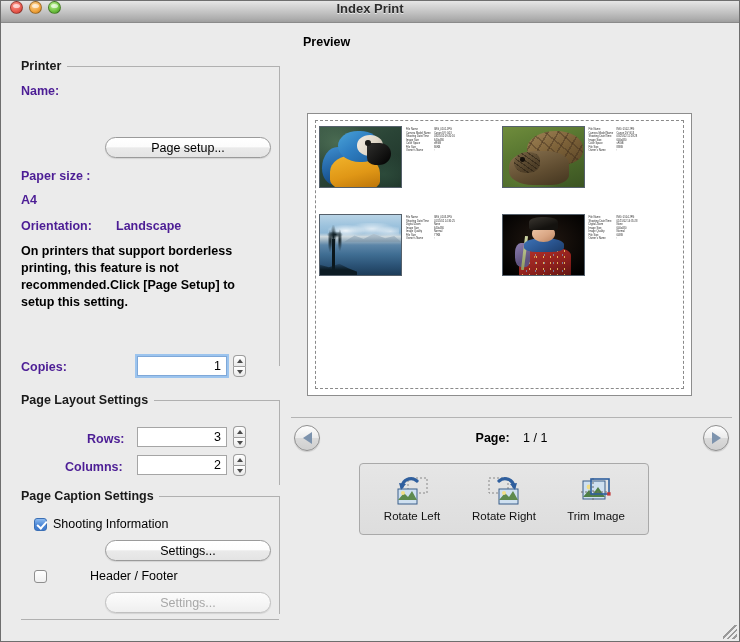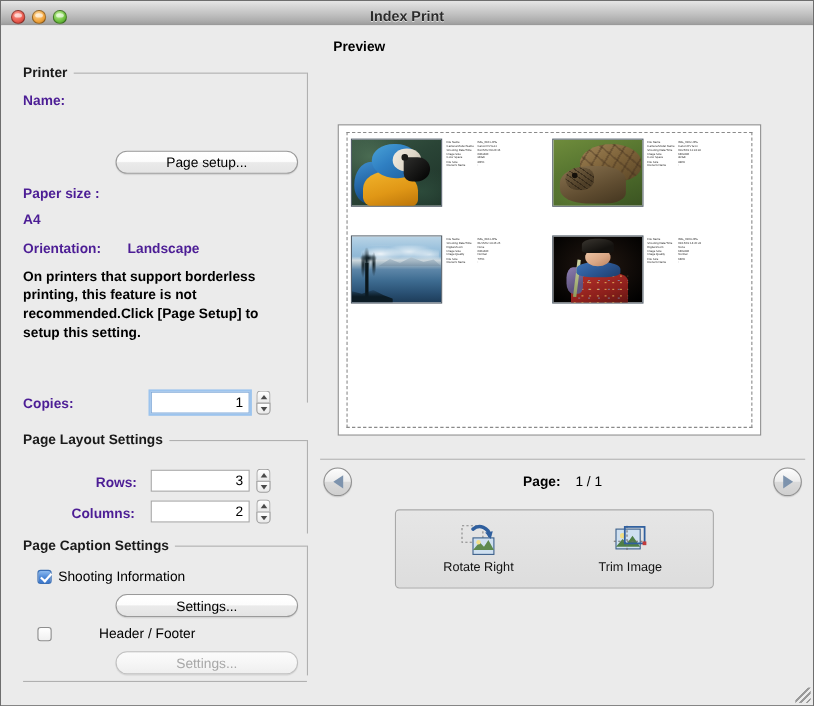--- a/index.html
+++ b/index.html
@@ -32,21 +32,21 @@
 
   
   .titlebar {
     position: relative;
     height: 21px;
     flex: 0 0 21px;
     background: linear-gradient(to bottom,
       #e6e6e6 0%, #d8d8d8 20%, #c2c2c2 55%, #adadad 85%, #9e9e9e 100%);
     border-bottom: 1px solid #8a8a8a;
     display: flex;
-    align-items: flex-end;
+    align-items: flex-start;
   }
   .traffic {
     display: flex;
     gap: 6px;
     margin-left: 9px;
   }
   .tl {
     width: 13px;
     height: 13px;
     border-radius: 50%;
@@ -885,20 +885,33 @@
           <span>Page:</span>
           <span class="pv">1 / 1</span>
         </div>
         <div class="navbtn next">
           <span class="tri"></span>
         </div>
       </div>
 
       <div class="toolbox">
 
+        <div class="tool">
+          <span class="ticon">
+            <svg width="34" height="30" viewBox="0 0 34 30">
+              <rect x="13" y="2" width="19" height="15" fill="none" stroke="#888" stroke-width="1" stroke-dasharray="2,2"></rect>
+              <rect x="3" y="13" width="19" height="15" fill="#cfe0f0" stroke="#3b5f8a" stroke-width="1"></rect>
+              <path d="M3 24 L9 17 L13 21 L17 15 L22 24 Z" fill="#5e8a4e"></path>
+              <circle cx="8" cy="17" r="2" fill="#f2e08a"></circle>
+              <path d="M22 5 A9 9 0 0 0 7 11" fill="none" stroke="#2f5f9e" stroke-width="3.2" stroke-linecap="round"></path>
+              <path d="M4 7 L11 8 L6 14 Z" fill="#2f5f9e"></path>
+            </svg>
+          </span>
+          <span class="tlabel">Rotate Left</span>
+        </div>
 
         <div class="tool">
           <span class="ticon">
             <svg width="34" height="30" viewBox="0 0 34 30">
               <rect x="2" y="2" width="19" height="15" fill="none" stroke="#888" stroke-width="1" stroke-dasharray="2,2"></rect>
               <rect x="12" y="13" width="19" height="15" fill="#cfe0f0" stroke="#3b5f8a" stroke-width="1"></rect>
               <path d="M12 24 L18 17 L22 21 L26 15 L31 24 Z" fill="#5e8a4e"></path>
               <circle cx="17" cy="17" r="2" fill="#f2e08a"></circle>
               <path d="M12 5 A9 9 0 0 1 27 11" fill="none" stroke="#2f5f9e" stroke-width="3.2" stroke-linecap="round"></path>
               <path d="M30 7 L23 8 L28 14 Z" fill="#2f5f9e"></path>

